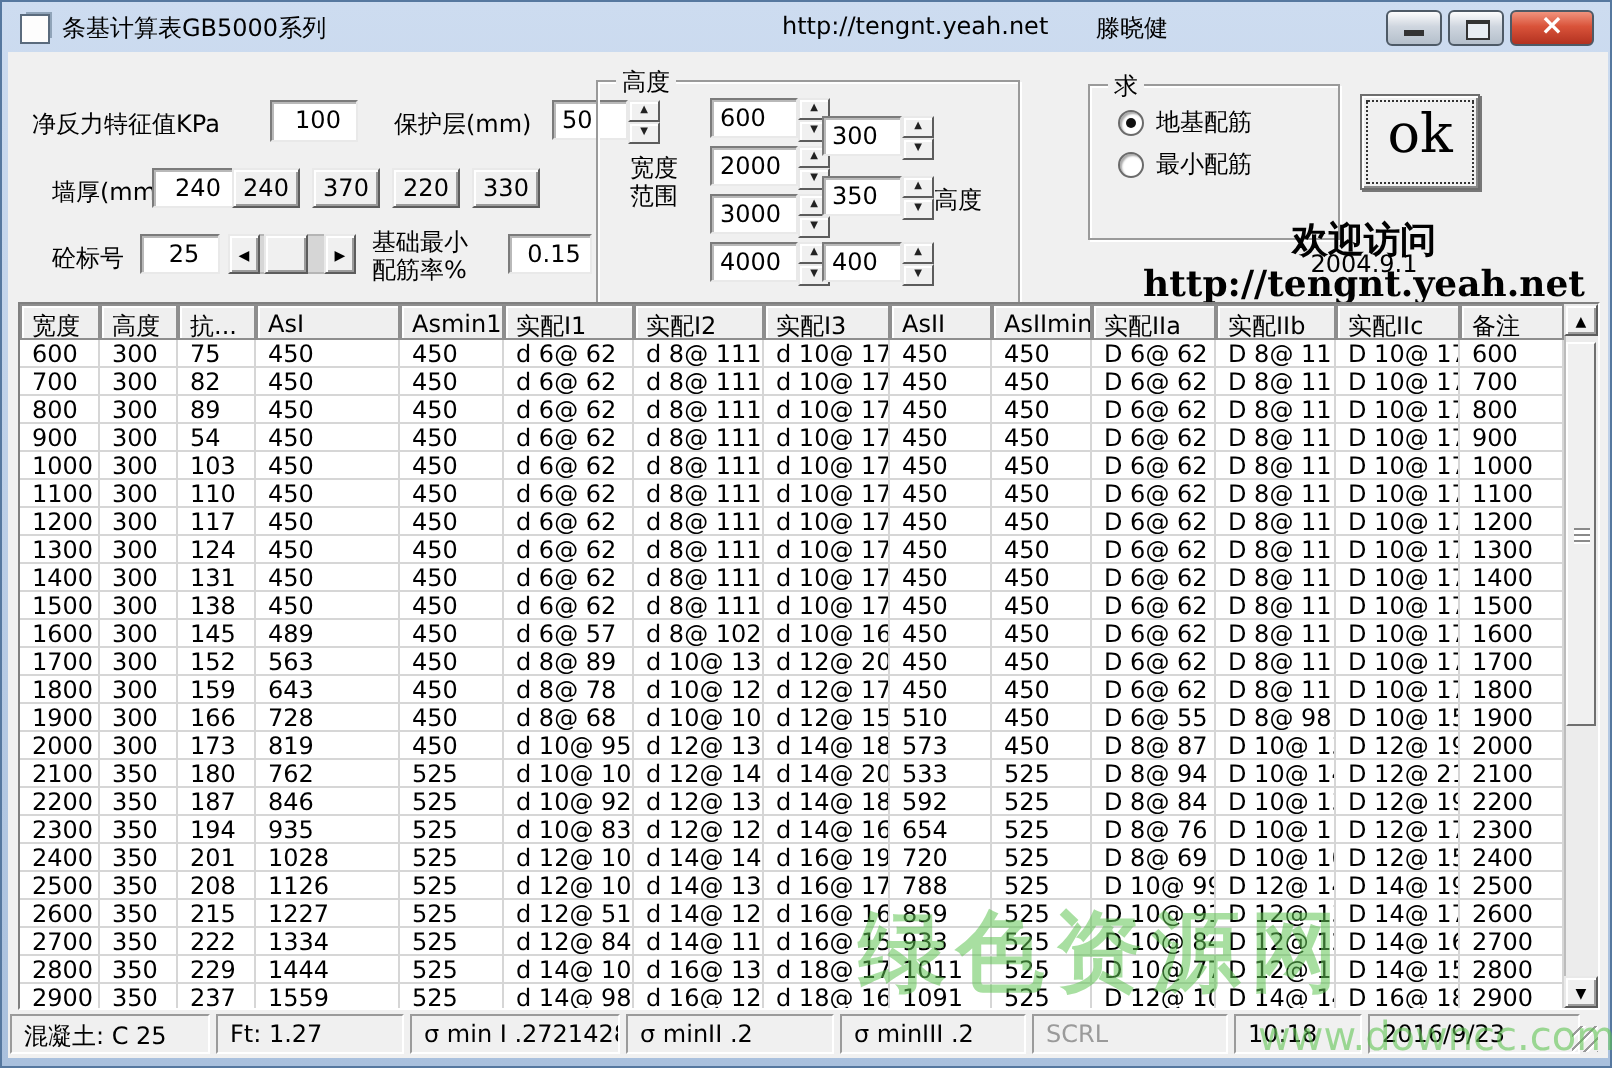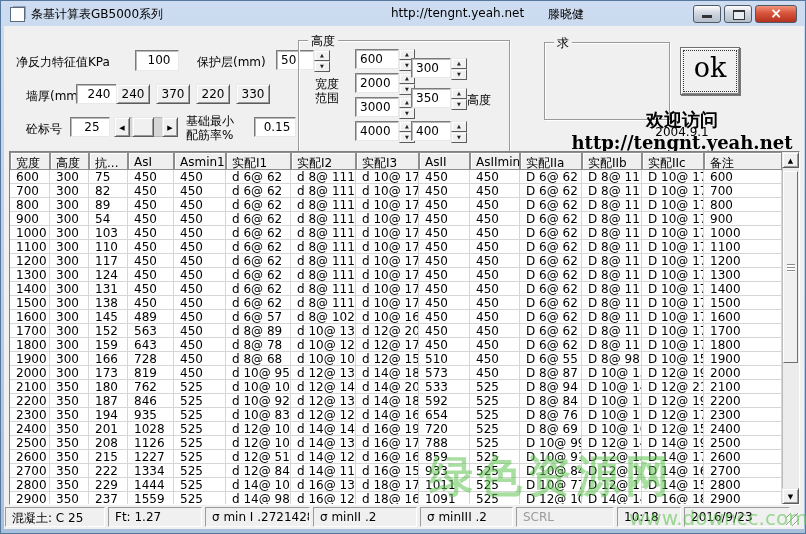--- a/index.html
+++ b/index.html
@@ -65,21 +65,21 @@
   
   .grid{position:absolute;left:5px;top:125px;width:791px;height:354px;background:#fff;
     border:1px solid;border-color:#808080 #fff #fff #808080;box-sizing:border-box;}
   .ghead{display:flex;height:18px;margin-right:17px;background:#d9d9d9;}
   .hcell{box-sizing:border-box;background:#efefef;border:1px solid #8e8e8e;
     box-shadow:inset 1px 1px 0 #fff;padding:2px 0 0 5px;white-space:nowrap;overflow:hidden;}
   .gbody{height:334px;overflow:hidden;margin-right:17px;}
   .trow{display:flex;height:14px;}
   .tcell{box-sizing:border-box;border-right:1px solid #d6d6d6;border-bottom:1px solid #d6d6d6;
     padding:1px 0 0 6px;white-space:nowrap;overflow:hidden;line-height:12px;}
-  .c0{width:40px}.c1{width:39px}.c2{width:39px}.c3{width:46px}.c4{width:52px}.c5{width:65px}
+  .c0{width:40px}.c1{width:39px}.c2{width:39px}.c3{width:72px}.c4{width:52px}.c5{width:65px}
   .c6{width:65px}.c7{width:63px}.c8{width:51px}.c9{width:50px}.c10{width:62px}.c11{width:60px}
   .c12{width:62px}.c13{flex:1}
   .vscroll{position:absolute;right:0;top:0;bottom:0;width:17px;background:#ececec;
     box-shadow:inset 1px 0 0 #bcbcbc;}
   .vsbtn{position:absolute;left:0;width:17px;height:16px;font-size:7px;line-height:16px;text-align:center;}
   .vsup{top:0}.vsdn{bottom:0}
   .vsthumb{position:absolute;left:1px;top:19px;width:15px;height:192px;background:#f0f0f0;
     border:1px solid;border-color:#fff #6f6f6f #6f6f6f #fff;box-sizing:border-box;}
   .vsgrip{position:absolute;left:3px;top:92px;width:8px;height:8px;
     background:repeating-linear-gradient(#8a8a8a 0 1px,#fff 1px 3px);}
@@ -204,20 +204,30 @@
               <span class="udbtn">▲</span>
               <span class="udbtn">▼</span>
             </span>
           </span>
         </div>
       <span class="lbl" style="left:168px;top:52px">高度</span>
     </div>
 
     <div class="groupbox" style="left:540px;top:16px;width:124px;height:76px">
       <span class="gtitle">求</span>
+      <div id="radios" style="margin-top:10px">
+          <div class="radiorow">
+            <span class="radio sel"></span>
+            <span>地基配筋</span>
+          </div>
+          <div class="radiorow">
+            <span class="radio"></span>
+            <span>最小配筋</span>
+          </div>
+        </div>
     </div>
 
     <div class="okbtn">ok</div>
     <div class="welcome">欢迎访问http://tengnt.yeah.net</div>
     <div class="ver">2004.9.1</div>
 
     <div class="grid">
       <div class="ghead" id="ghead">
           <div class="hcell c0">宽度</div>
           <div class="hcell c1">高度</div>

